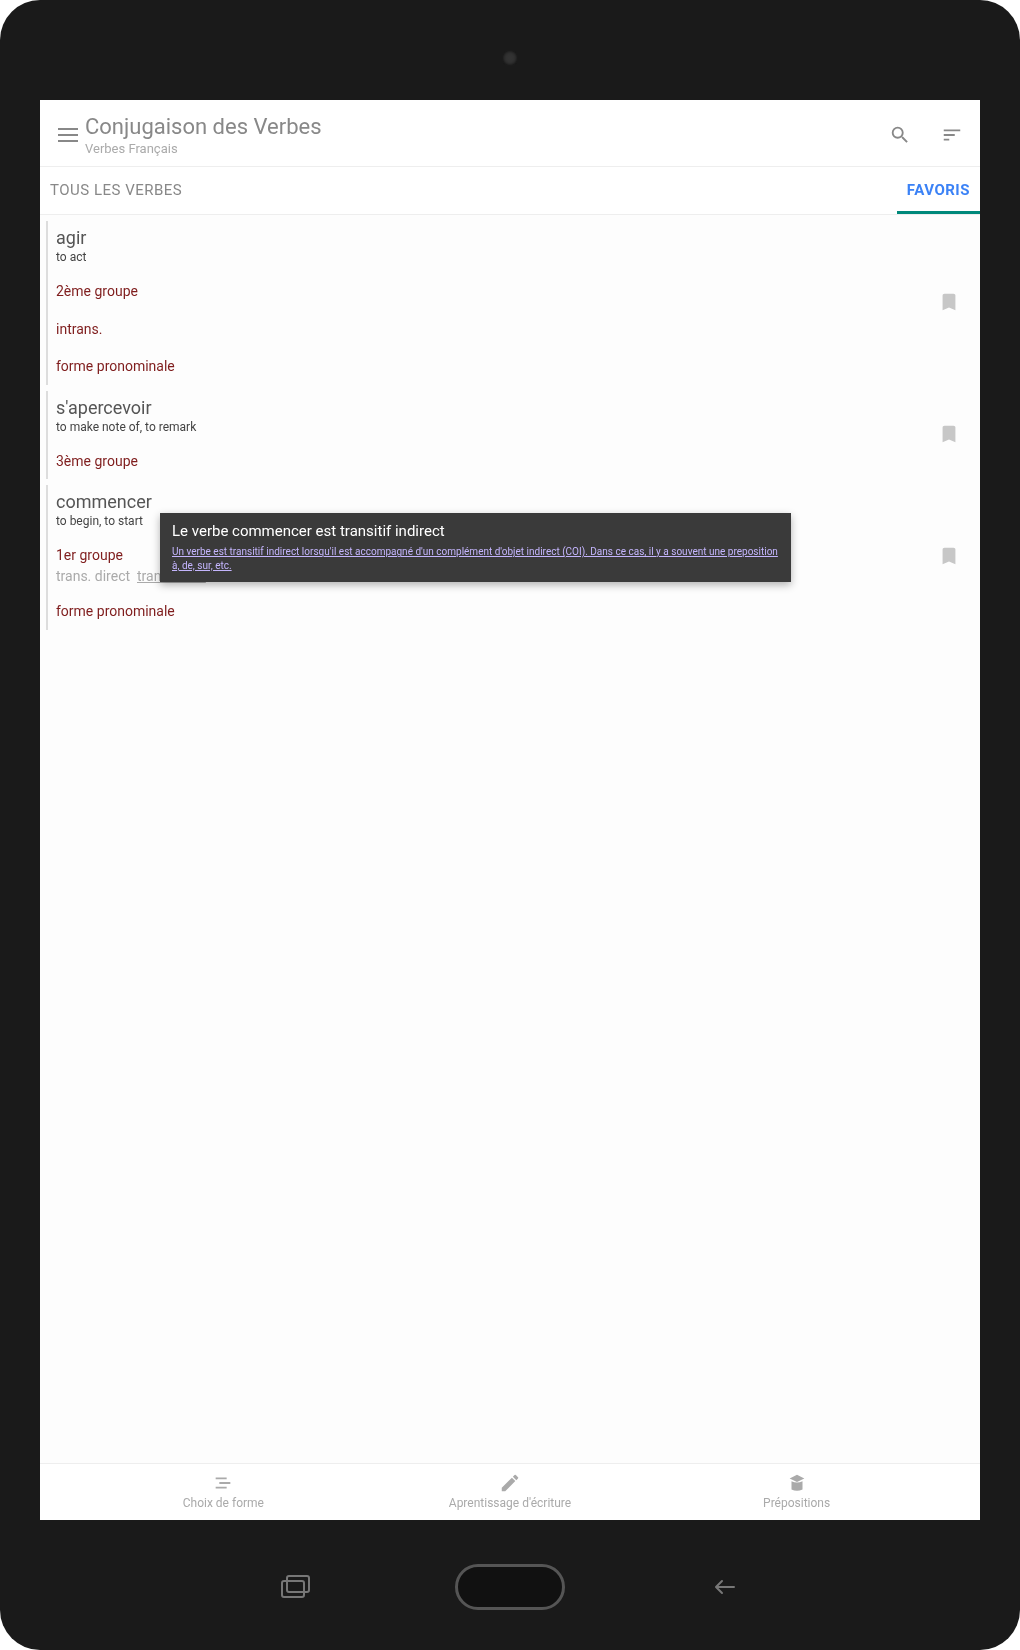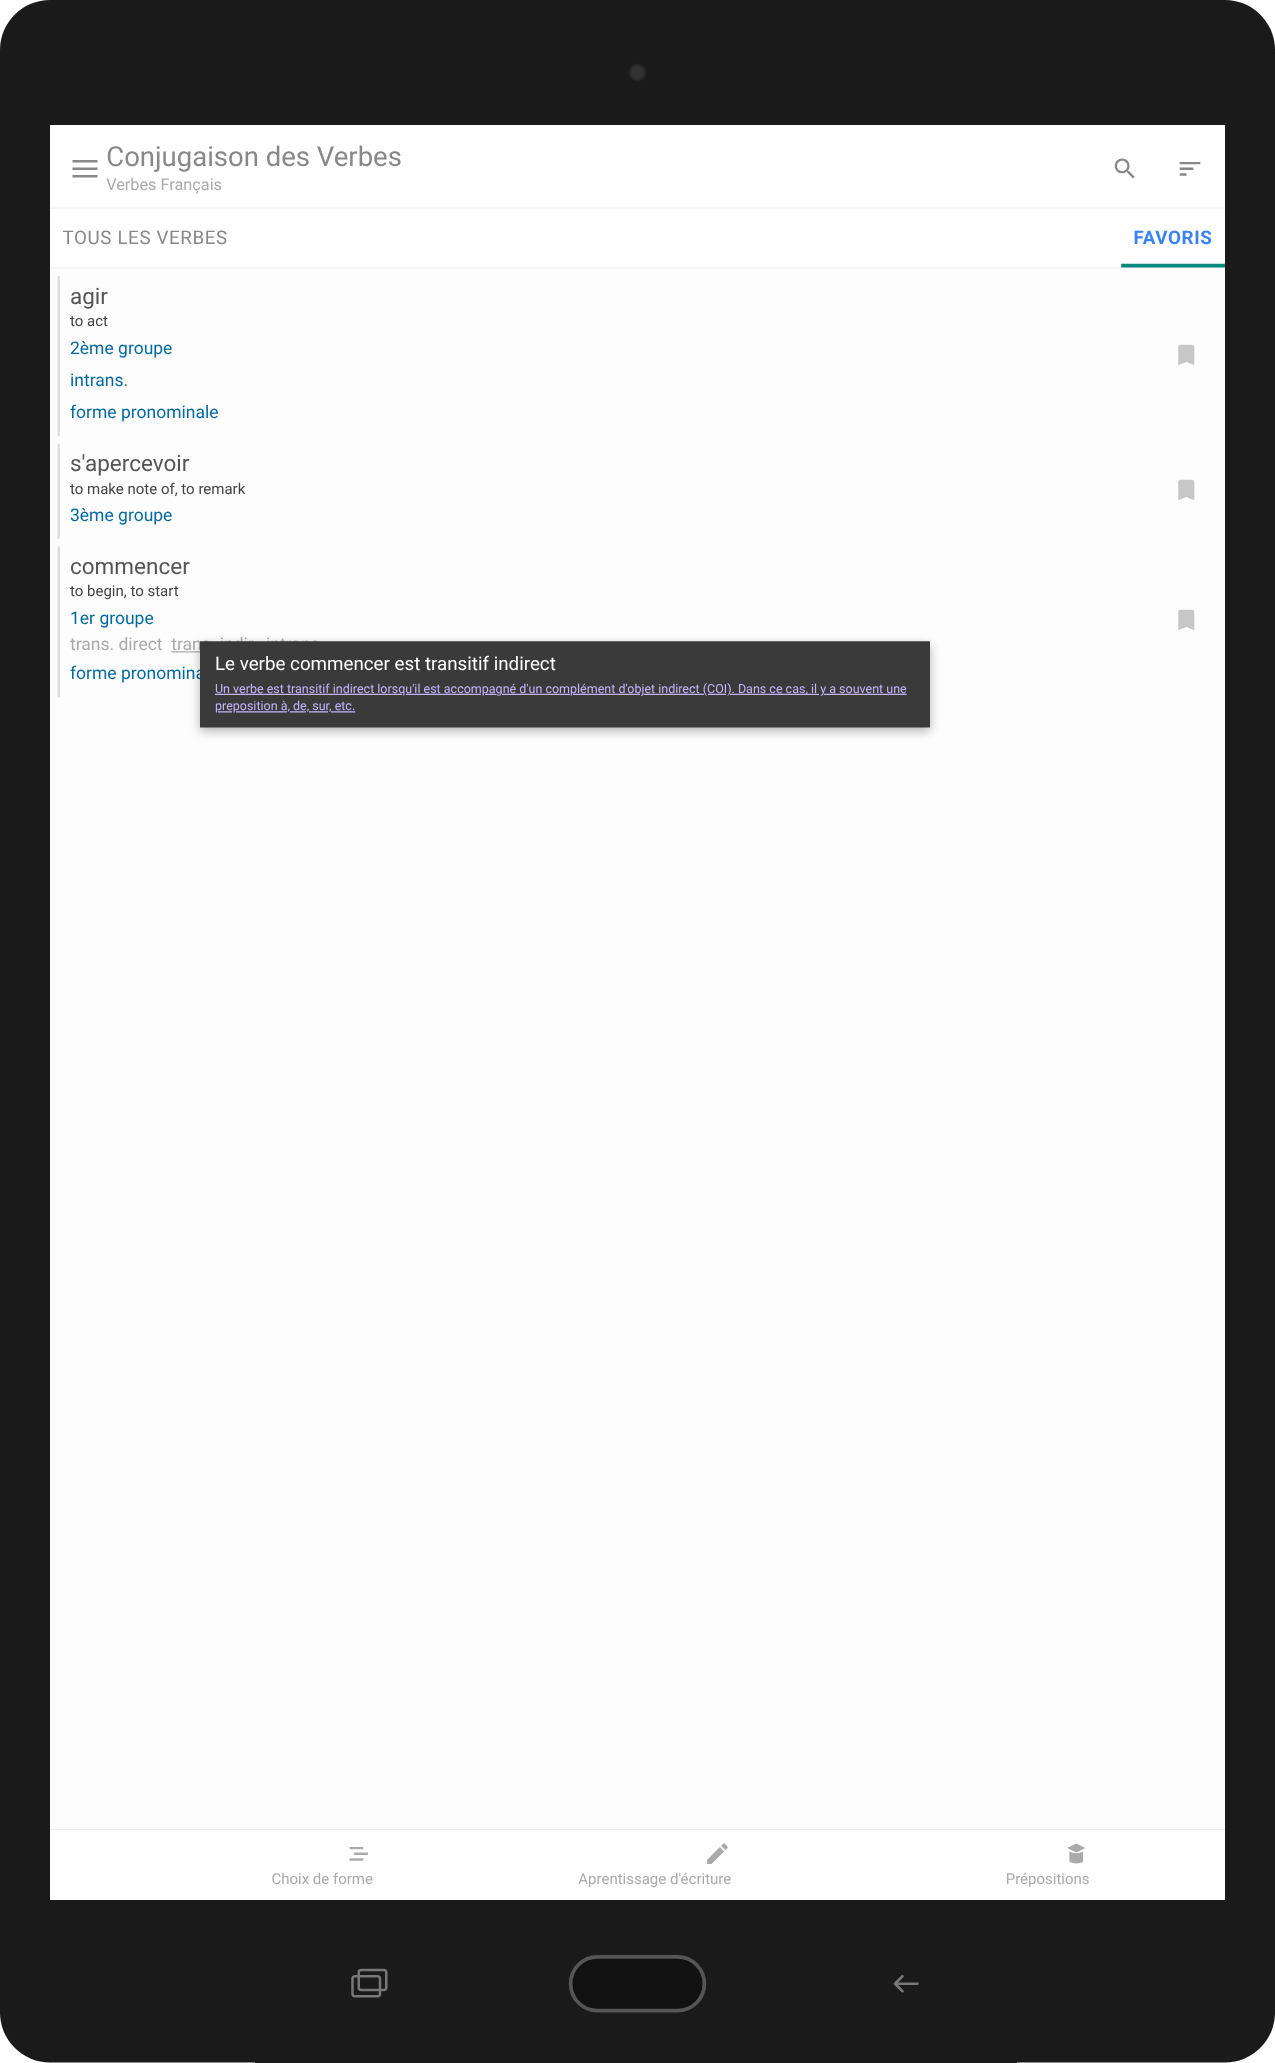--- a/index.html
+++ b/index.html
@@ -89,56 +89,56 @@
     display: flex;
     align-items: flex-start;
     border-left: 2px solid #ddd;
     margin: 6px 10px 2px 6px;
     padding: 6px 6px 8px 8px;
     position: relative;
   }
   .verb-body { flex: 1; }
   .verb-name { font-size: 18px; color: #555; font-weight: 400; }
   .verb-trans { font-size: 12px; color: #444; margin-top: 2px; }
-  .verb-meta { font-size: 14px; color: #0369a1; margin-top: 6px; line-height: 1.4; }
+  .verb-meta { font-size: 14px; color: #7f1d1d; margin-top: 18px; line-height: 1.4; }
   .verb-tags { font-size: 14px; color: #aaa; margin-top: 2px; }
   .verb-tags .underlined { text-decoration: underline; }
   .bookmark {
     width: 22px; height: 26px;
     cursor: pointer;
     align-self: center;
     margin-right: 4px;
     color: #c7c7c7;
   }
   .bookmark svg { width: 100%; height: 100%; fill: currentColor; }
   
   .tooltip {
     position: absolute;
     left: 160px;
     top: 513px;
-    width: 584px;
+    width: 631px;
     background: #3a3a3a;
     color: #fff;
     padding: 8px 12px 10px 12px;
     font-size: 13.5px;
     line-height: 1.35;
     box-shadow: 0 3px 8px rgba(0,0,0,0.3);
   }
   .tooltip-title { font-size: 15px; margin-bottom: 4px; }
   .tooltip-body { font-size: 10px; color: #c4b5fd; text-decoration: underline; }
   
   .bottom-nav {
     background: #fff;
     border-top: 1px solid #eee;
     display: flex;
     justify-content: space-around;
     padding: 8px 40px 10px 40px;
   }
   .nav-item {
-    display: flex; flex-direction: column; align-items: flex-end; gap: 2px;
+    display: flex; flex-direction: column; align-items: center; gap: 2px;
     color: #aaa;
     cursor: pointer;
     min-width: 150px;
   }
   .nav-item svg { width: 22px; height: 22px; fill: currentColor; }
   .nav-label { font-size: 12px; }
   
   .hw-buttons {
     position: absolute;
     bottom: 40px;

